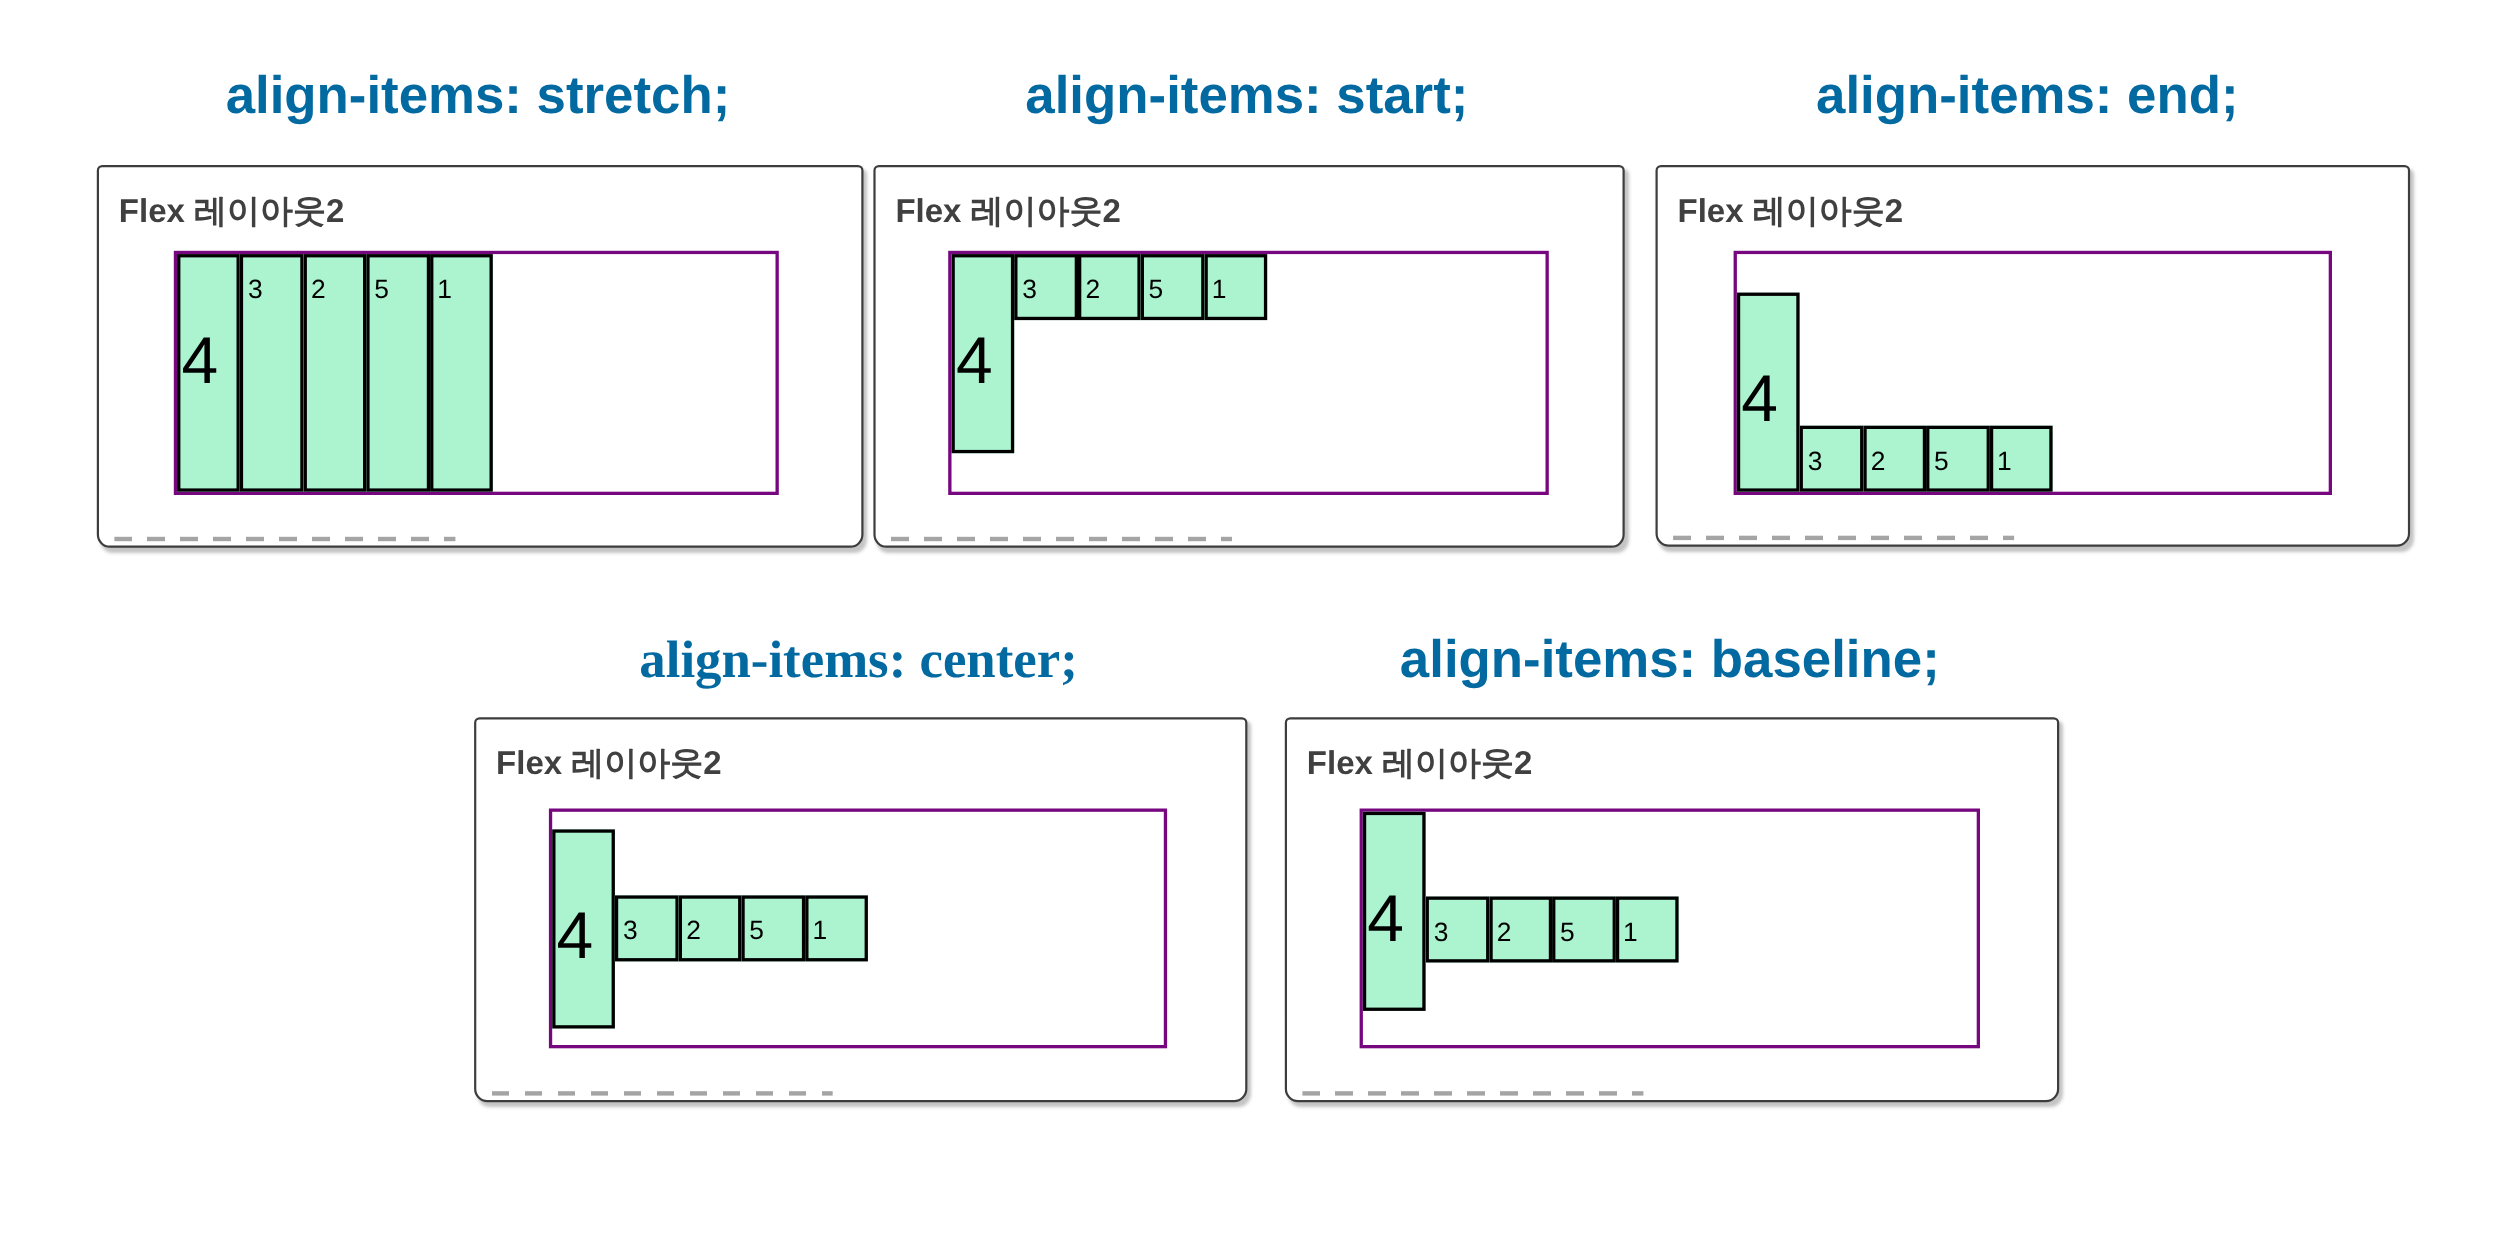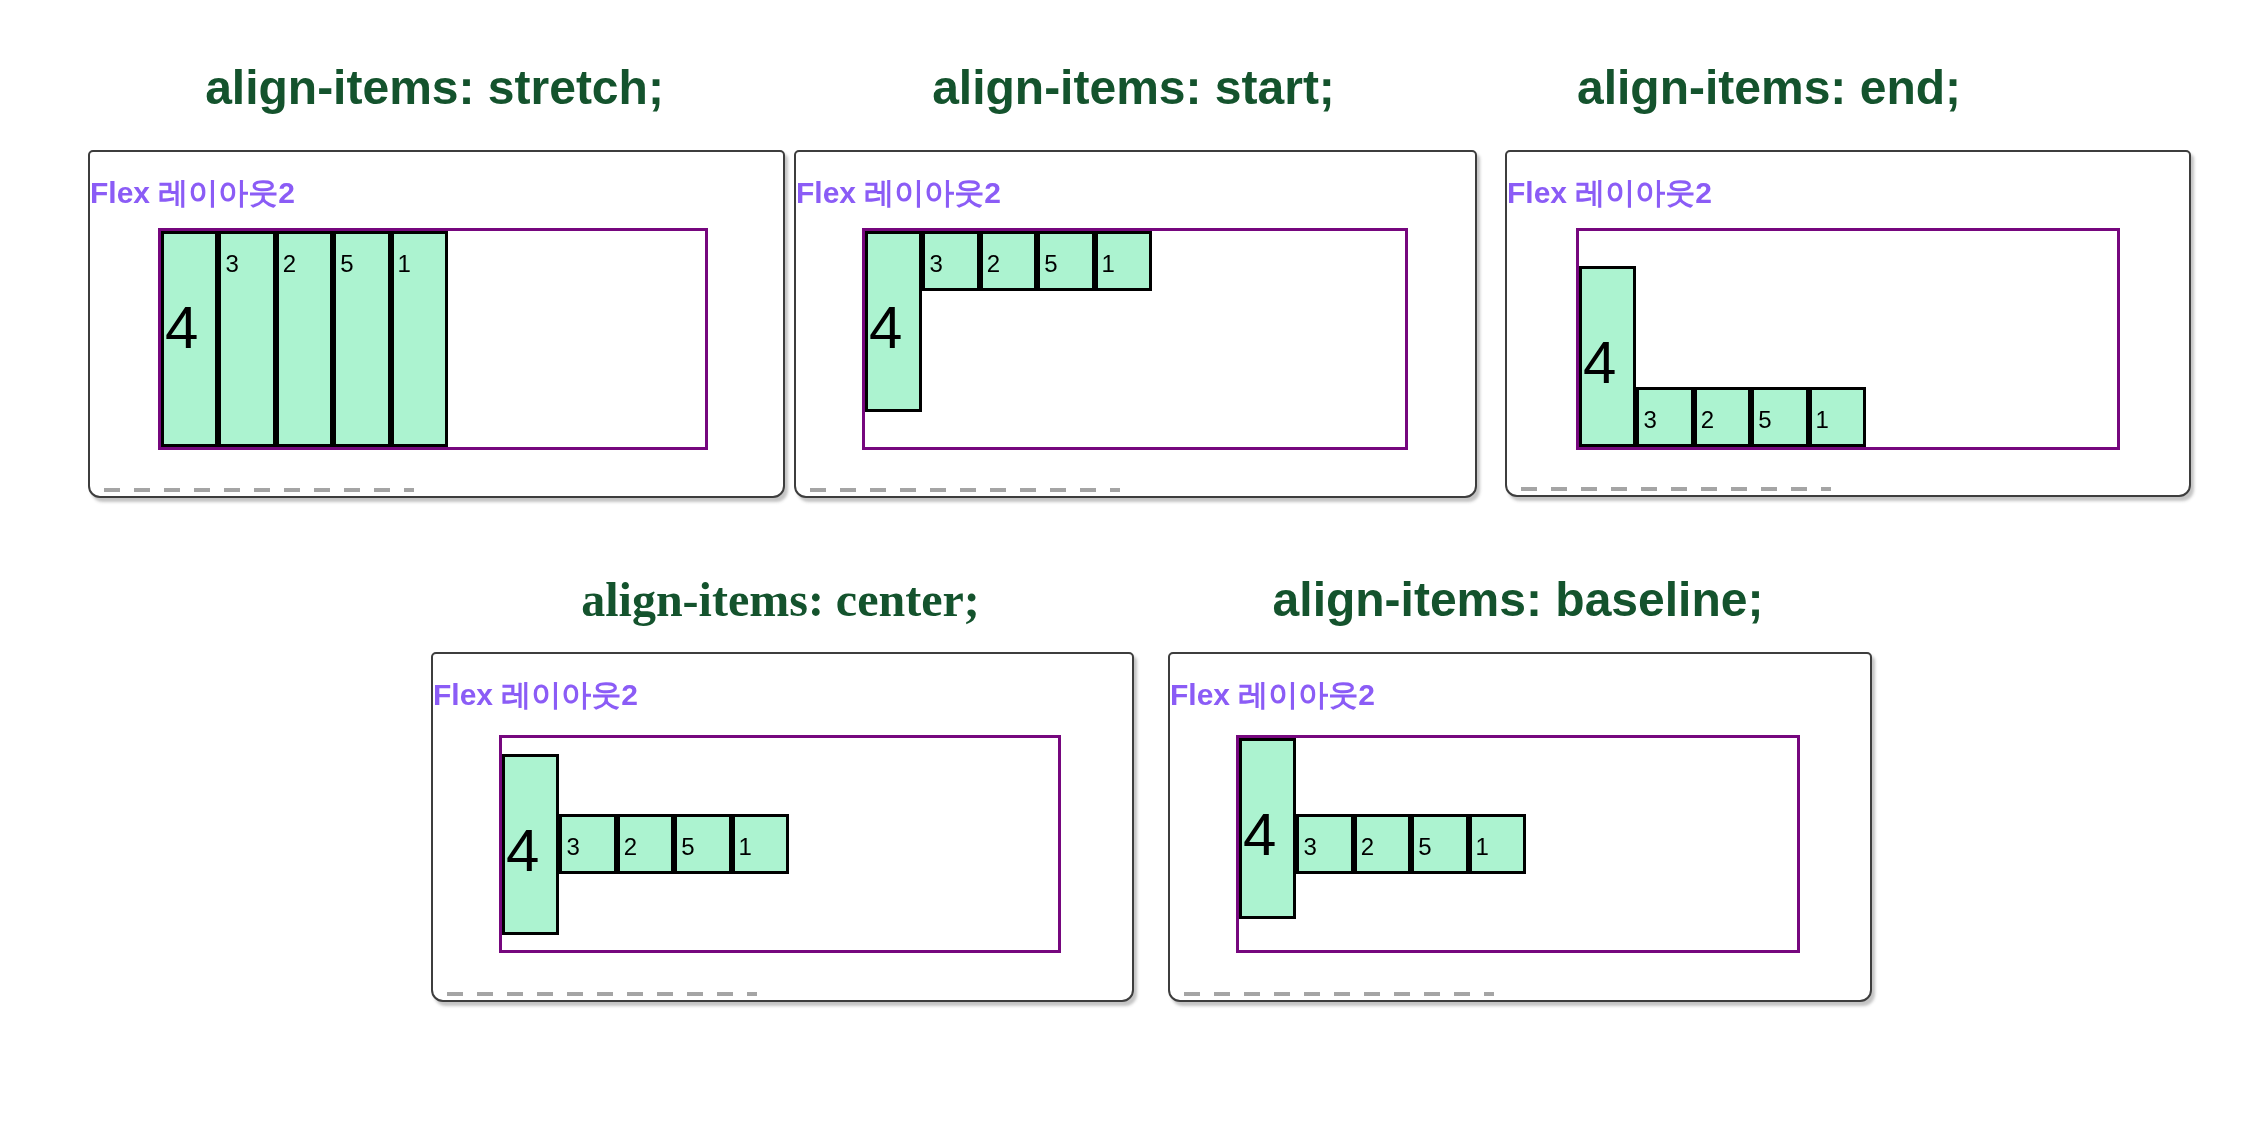--- a/index.html
+++ b/index.html
@@ -1,39 +1,39 @@
 <!DOCTYPE html>
 <html style="--item-fill: #acf3d0; --item-border: #000000; --container-border: #76077e; --window-border: #3d3d3d; --title-color: #141414;"><head>
 <meta charset="utf-8">
 <style>
   html,body{margin:0;padding:0;background:#ffffff;}
   #canvas{position:relative;width:2268px;height:1134px;background:#ffffff;overflow:hidden;
           font-family:"Liberation Sans",sans-serif;}
 
   
-  .title{position:absolute;font-weight:700;font-size:48px;line-height:52px;color:#14532d;
+  .title{position:absolute;font-weight:700;font-size:48px;line-height:52px;color:#0369a1;
          text-align:center;white-space:nowrap;}
   #p1 .title{left:88px;  top:62px;  width:693px;}
   #p2 .title{left:794px; top:62px;  width:679px;text-align:center;}
-  #p3 .title{left:1428px;top:62px;  width:682px;}
+  #p3 .title{left:1502px;top:62px;  width:682px;}
   #p4 .title{left:431px; top:574px; width:699px;font-family:Liberation Serif, serif;}
   #p5 .title{left:1168px;top:574px; width:700px;}
 
   
   .window{position:absolute;background:#ffffff;border:2px solid var(--window-border,#3d3d3d);
           border-radius:5px 5px 12px 12px;
           box-shadow:3px 4px 3px rgba(125,125,125,0.45);}
   #p1 .window{left:88px;  top:150px;width:693px;height:344px;}
   #p2 .window{left:794px; top:150px;width:679px;height:344px;}
   #p3 .window{left:1505px;top:150px;width:682px;height:343px;}
   #p4 .window{left:431px; top:652px;width:699px;height:346px;}
   #p5 .window{left:1168px;top:652px;width:700px;height:346px;}
 
-  .win-label{position:absolute;left:0;top:24px;font-weight:700;font-size:30px;
-             line-height:34px;color:#8b5cf6;white-space:nowrap;}
+  .win-label{position:absolute;left:18px;top:24px;font-weight:700;font-size:30px;
+             line-height:34px;color:#404040;white-space:nowrap;}
 
   
   .artifact{position:absolute;left:14px;bottom:4px;width:310px;height:4px;opacity:.5;
             background:repeating-linear-gradient(90deg,#4a4a4a 0 16px,transparent 16px 30px);}
 
   
   .flex-box{position:absolute;box-sizing:border-box;border:3px solid var(--container-border,#76077e);
             background:#fff;display:flex;flex-direction:row;}
   #p1 .flex-box{left:68px;top:76px;width:550px;height:222px;}
   #p2 .flex-box{left:66px;top:76px;width:546px;height:222px;}

